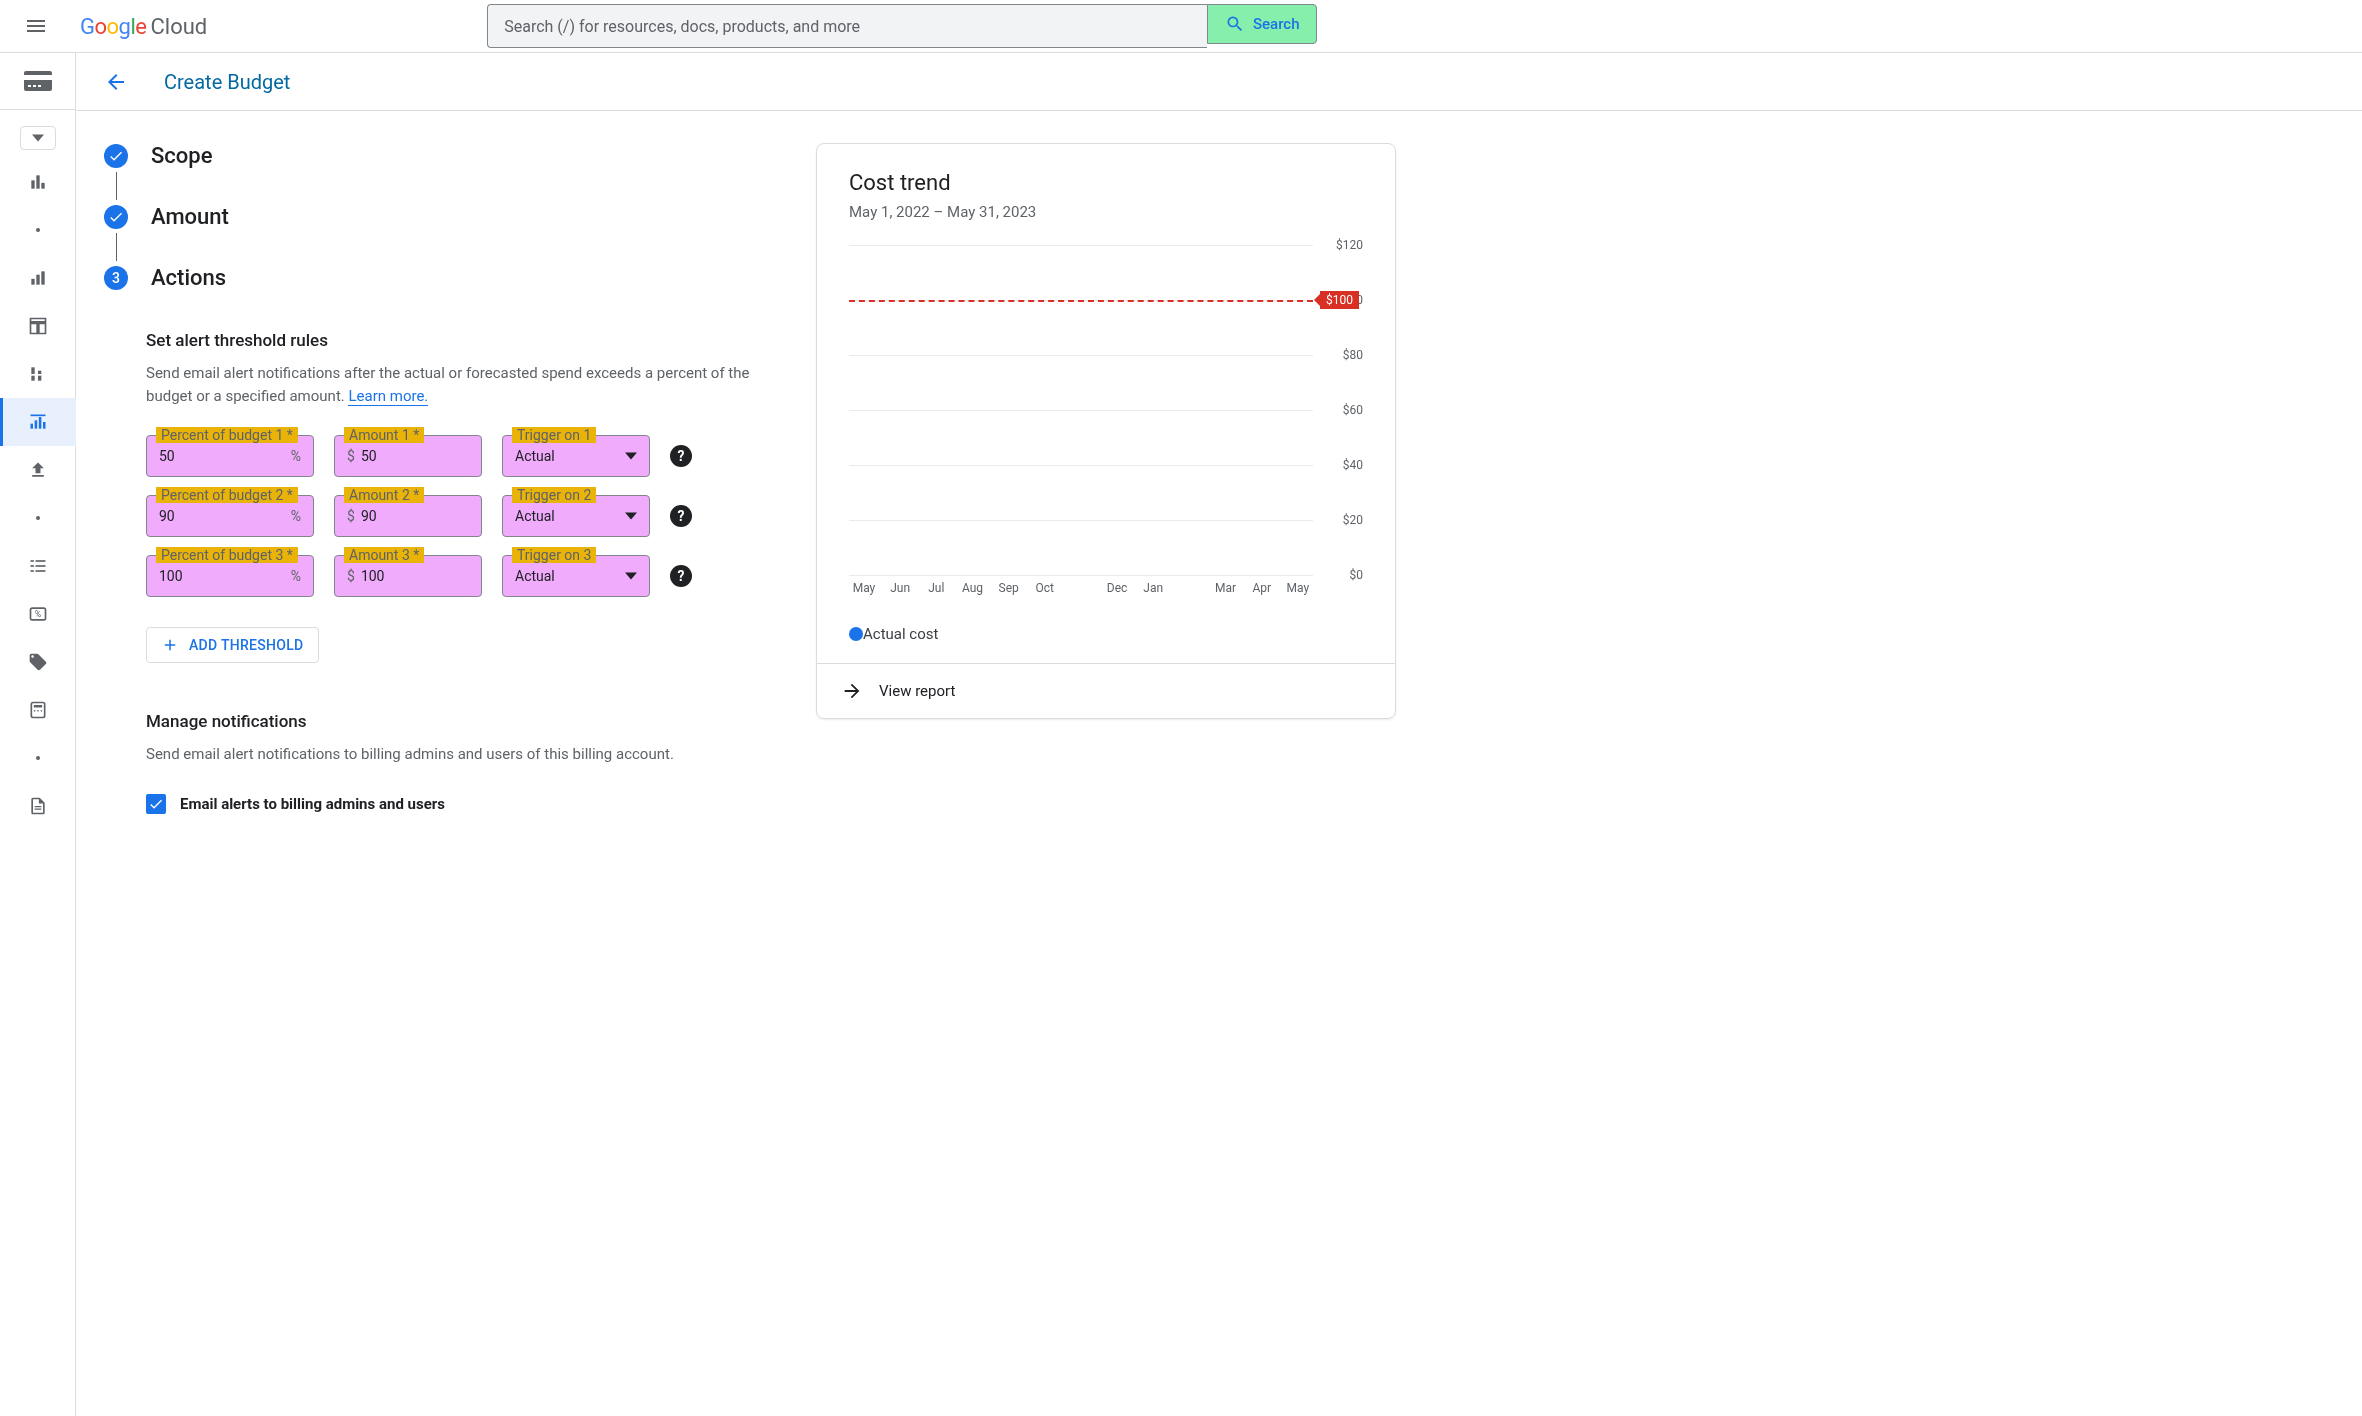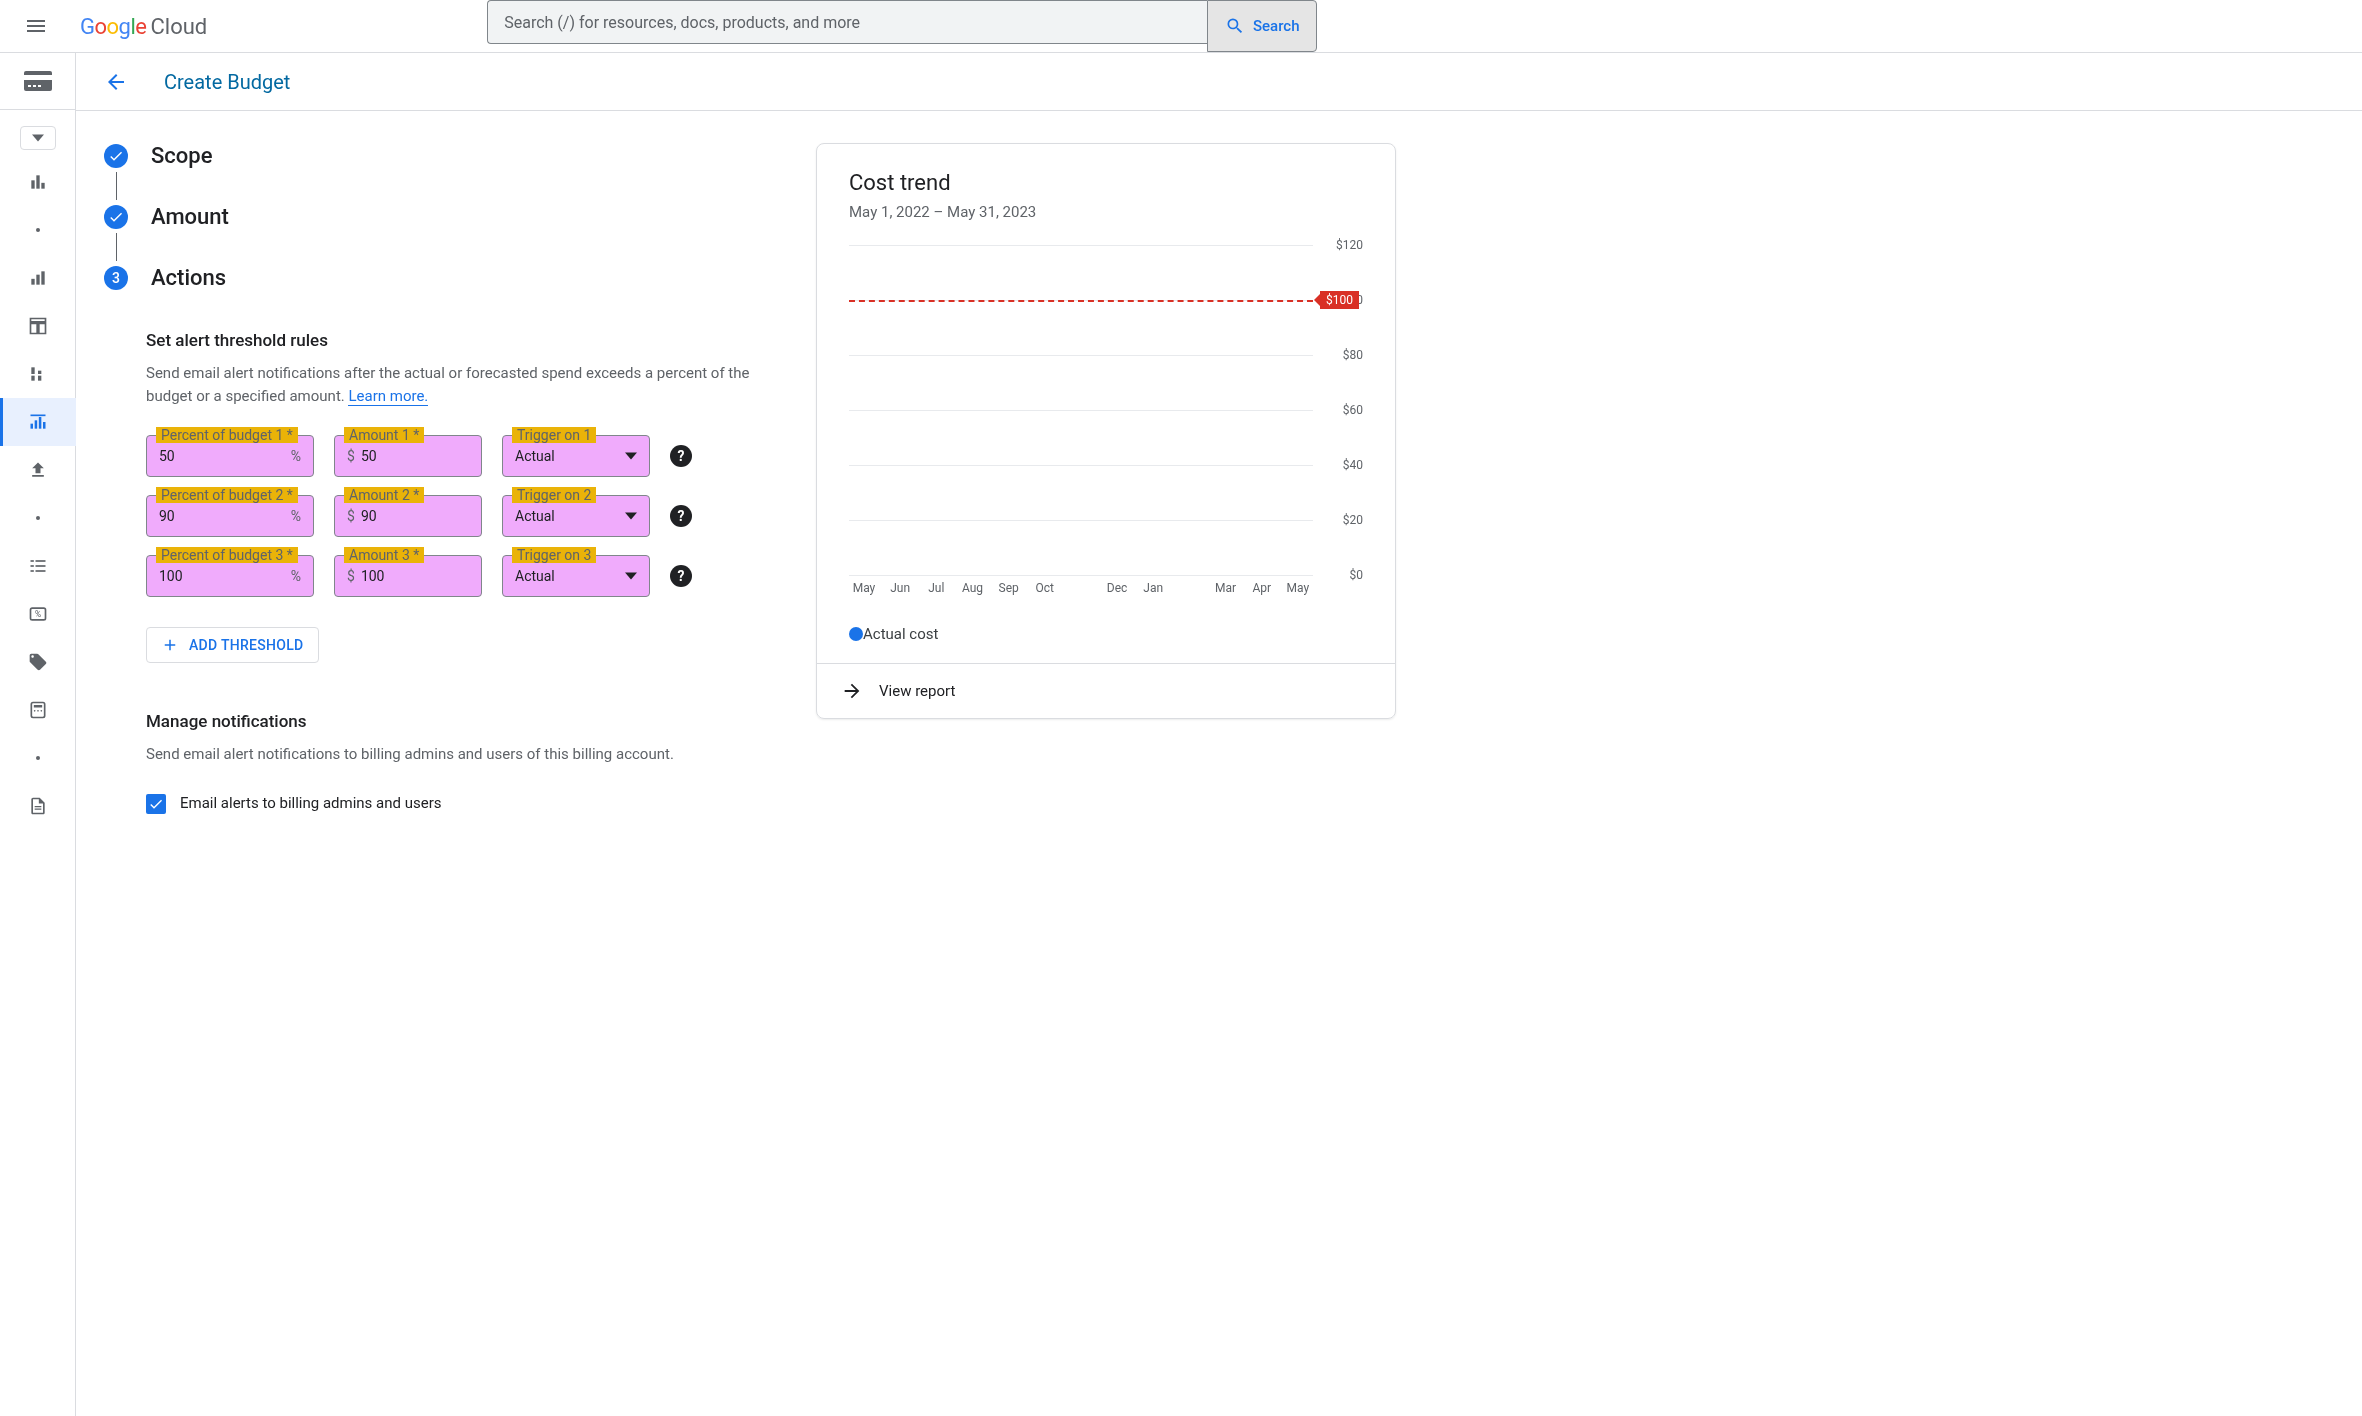--- a/index.html
+++ b/index.html
@@ -56,25 +56,25 @@
       border-radius: 4px 0 0 4px;
       border-right: none;
       background: #f1f3f4;
       padding: 0 16px;
       font-size: 16px;
       color: #5f6368;
       display: flex;
       align-items: center;
     }
     .search-btn {
-      height: 52px;
+      height: 40px;
       width: 110px;
       border: 1px solid #80868b;
       border-radius: 0 4px 4px 0;
-      background: #e5e5e5;
+      background: #86efac;
       display: flex;
       align-items: center;
       justify-content: center;
       gap: 8px;
       color: #1a73e8;
       font-size: 15px;
       font-weight: 500;
       cursor: pointer;
     }
     .search-btn svg { width: 20px; height: 20px; fill: #1a73e8; }
@@ -307,22 +307,24 @@
       font-weight: 500;
       cursor: pointer;
       margin-top: 12px;
       letter-spacing: 0.3px;
     }
     .add-threshold svg { width: 18px; height: 18px; fill: #1a73e8; }
     
     
     .checkbox-row {
       display: flex;
+      align-items: center;
       gap: 14px;
       margin-top: 20px;
+      font-weight: bold;
     }
     .checkbox {
       width: 20px;
       height: 20px;
       background: #1a73e8;
       border-radius: 2px;
       display: flex;
       align-items: center;
       justify-content: center;
       cursor: pointer;

